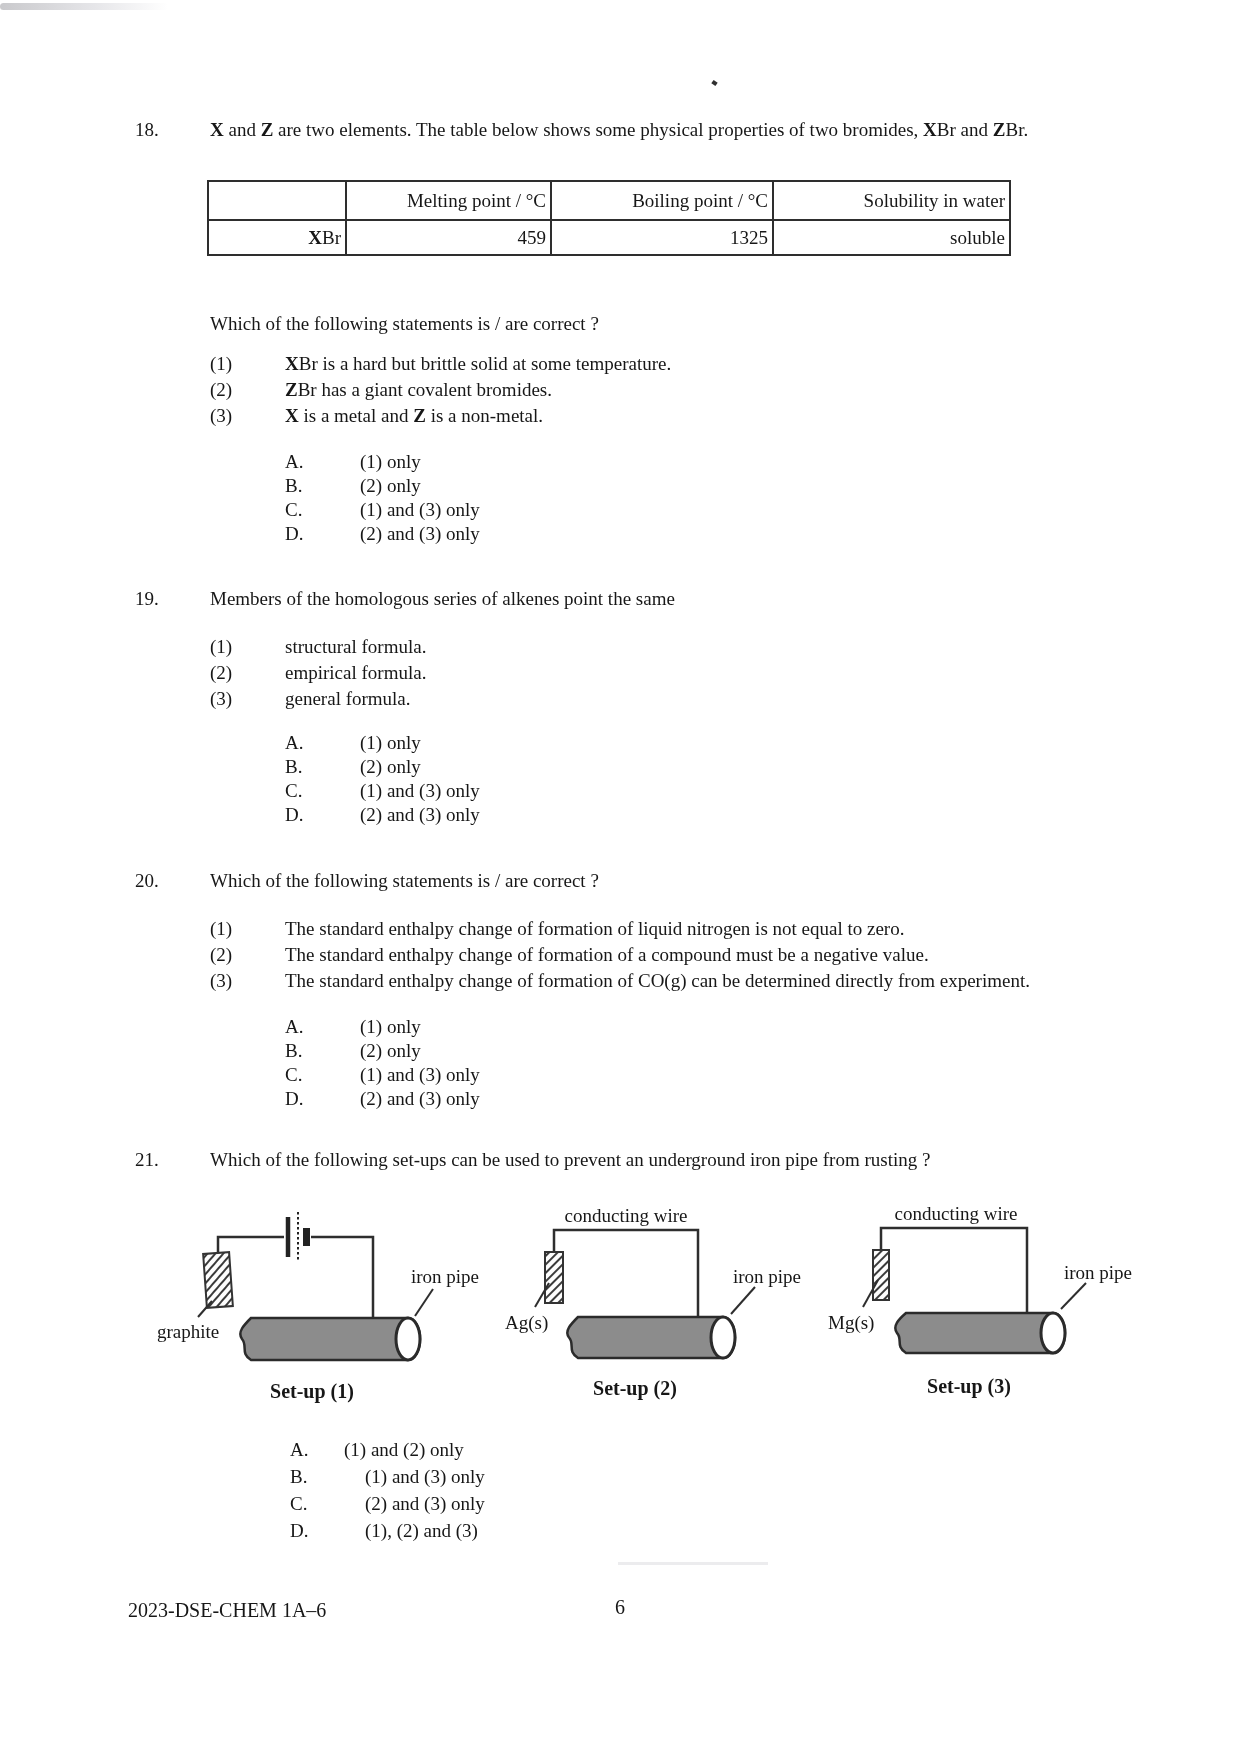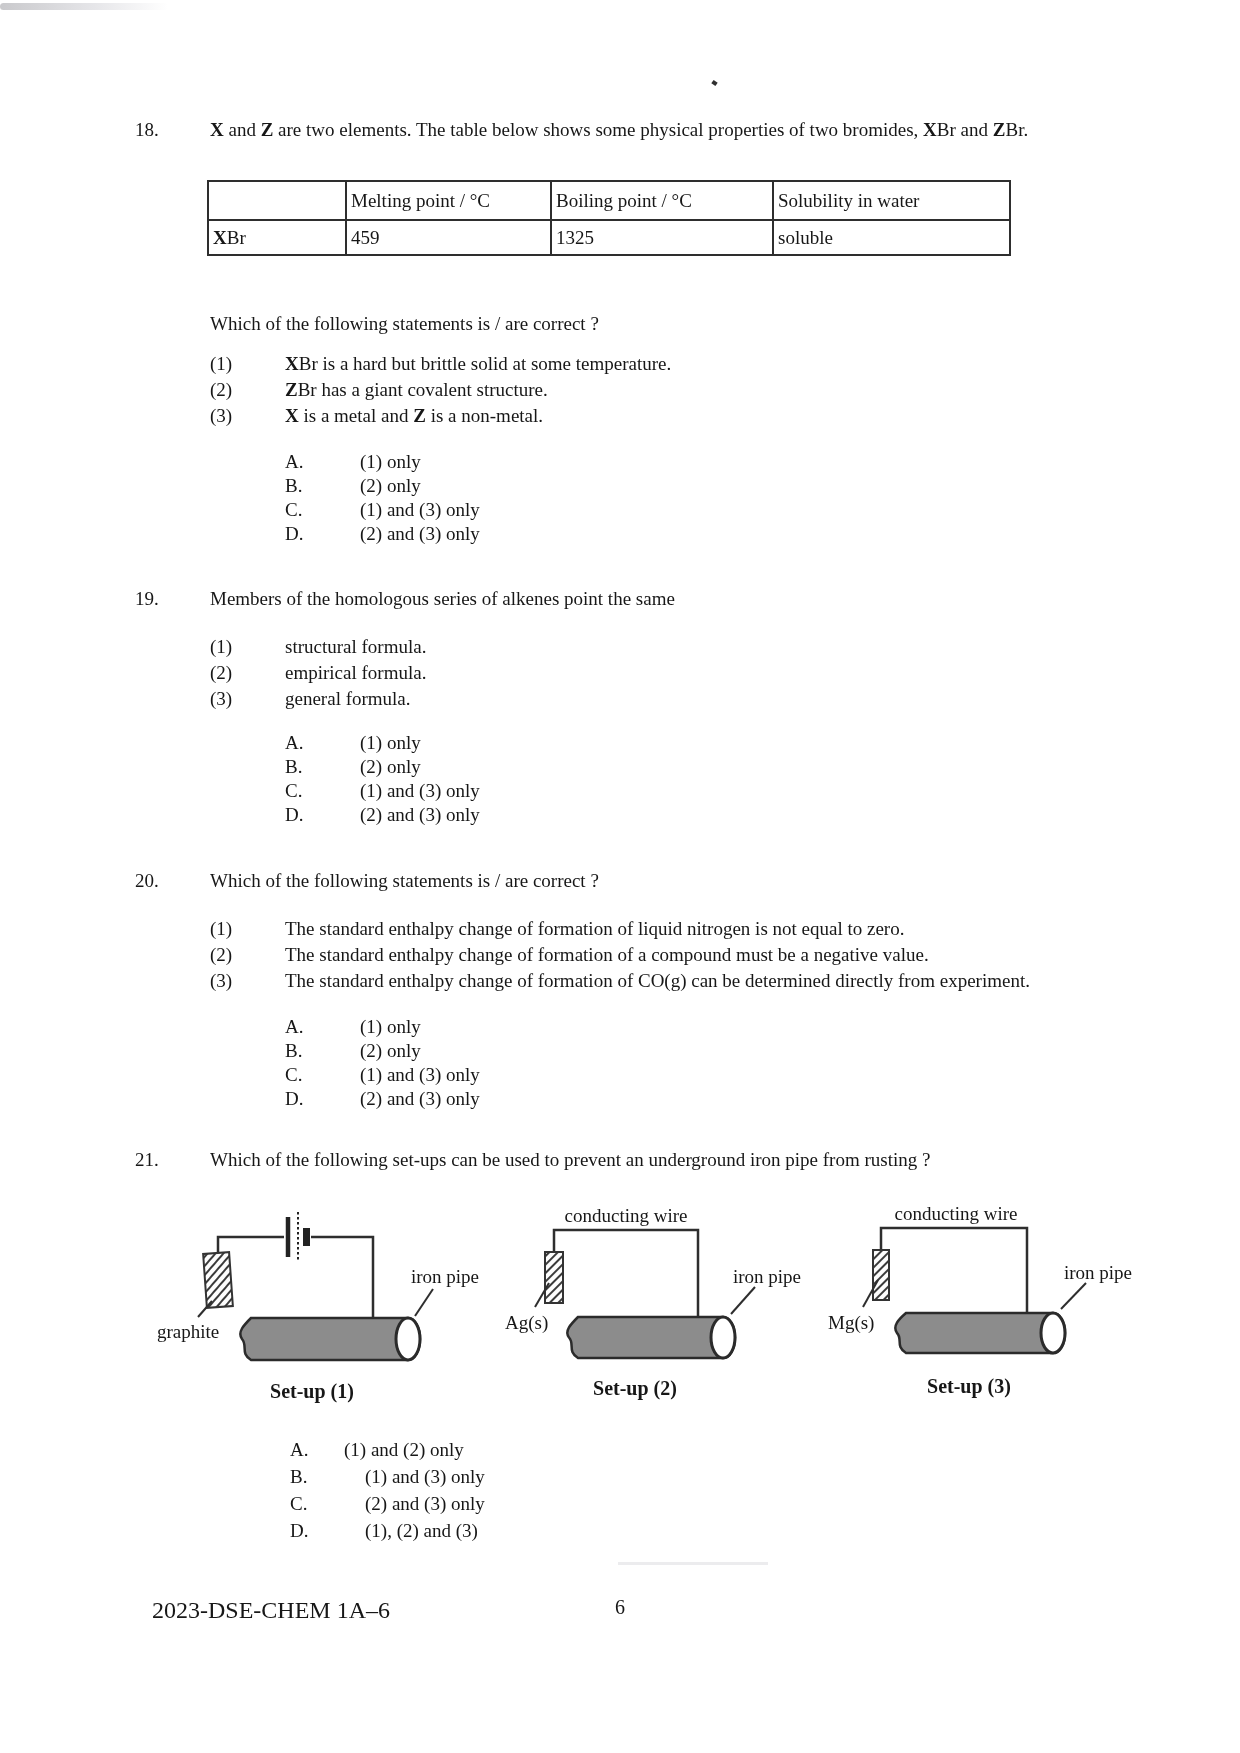--- a/index.html
+++ b/index.html
@@ -1,21 +1,21 @@
 <!DOCTYPE html>
 <html><head>
 <meta charset="utf-8">
 <style>
   html,body{margin:0;padding:0;background:#ffffff;}
   body{width:1240px;height:1753px;position:relative;overflow:hidden;
        font-family:"Liberation Serif",serif;color:#171717;}
   .abs{position:absolute;white-space:nowrap;font-size:19px;line-height:23px;}
   .b{font-weight:700;}
   .qtable{position:absolute;left:207px;top:180px;border-collapse:collapse;background:#fff;}
-  .qtable td{border:2px solid #2e2e2e;font-size:19px;text-align:left;padding:0 4px;}
+  .qtable td{border:2px solid #2e2e2e;font-size:19px;text-align:right;padding:0 4px;}
   .qtable tr.hdr td{height:37px;}
   .qtable tr.datarow td{height:33px;}
   .streak{position:absolute;left:0;top:3px;width:168px;height:7px;border-radius:4px;
           background:linear-gradient(90deg,#b7b7bb,#dddde1 55%,rgba(255,255,255,0));opacity:.75;}
   .speck{position:absolute;left:712px;top:81px;width:5px;height:4px;background:#303030;transform:rotate(35deg);}
   .smudge{position:absolute;left:618px;top:1562px;width:150px;height:3px;background:#ececee;}
   svg text{font-family:"Liberation Serif",serif;fill:#171717;font-size:19px;}
   svg text.cap{font-weight:700;font-size:20px;}
 </style>
 </head>
@@ -49,21 +49,21 @@
     <td>soluble</td>
   </tr>
 </tbody>
   </table>
 
 <div class="abs" style="left:210px;top:312px">Which of the following statements is / are correct ?</div>
 
 <div class="abs" style="left:210px;top:352px">(1)</div>
 <div class="abs" style="left:285px;top:352px"><span class="b">X</span><span>Br is a hard but brittle solid at some temperature.</span></div>
 <div class="abs" style="left:210px;top:378px">(2)</div>
-<div class="abs" style="left:285px;top:378px"><span class="b">Z</span><span>Br has a giant covalent structure.</span></div>
+<div class="abs" style="left:285px;top:378px"><span class="b">Z</span><span>Br has a giant covalent bromides.</span></div>
 <div class="abs" style="left:210px;top:404px">(3)</div>
 <div class="abs" style="left:285px;top:404px"><span class="b">X</span><span> is a metal and </span><span class="b">Z</span><span> is a non-metal.</span></div>
 
 <div class="abs" style="left:285px;top:450px">A.</div>
 <div class="abs" style="left:360px;top:450px">(1) only</div>
 <div class="abs" style="left:285px;top:474px">B.</div>
 <div class="abs" style="left:360px;top:474px">(2) only</div>
 <div class="abs" style="left:285px;top:498px">C.</div>
 <div class="abs" style="left:360px;top:498px">(1) and (3) only</div>
 <div class="abs" style="left:285px;top:522px">D.</div>
@@ -165,14 +165,14 @@
 
 <div class="abs" style="left:290px;top:1438px">A.</div>
 <div class="abs" style="left:344px;top:1438px">(1) and (2) only</div>
 <div class="abs" style="left:290px;top:1465px">B.</div>
 <div class="abs" style="left:365px;top:1465px">(1) and (3) only</div>
 <div class="abs" style="left:290px;top:1492px">C.</div>
 <div class="abs" style="left:365px;top:1492px">(2) and (3) only</div>
 <div class="abs" style="left:290px;top:1519px">D.</div>
 <div class="abs" style="left:365px;top:1519px">(1), (2) and (3)</div>
 
-<div class="abs" style="left:152px;top:1599px;font-size:24px">2023-DSE-CHEM 1A–6</div>
+<div class="abs" style="left:128px;top:1599px;font-size:20px">2023-DSE-CHEM 1A–6</div>
 <div class="abs" style="left:615px;top:1596px;font-size:20px">6</div>
 
 </body></html>

